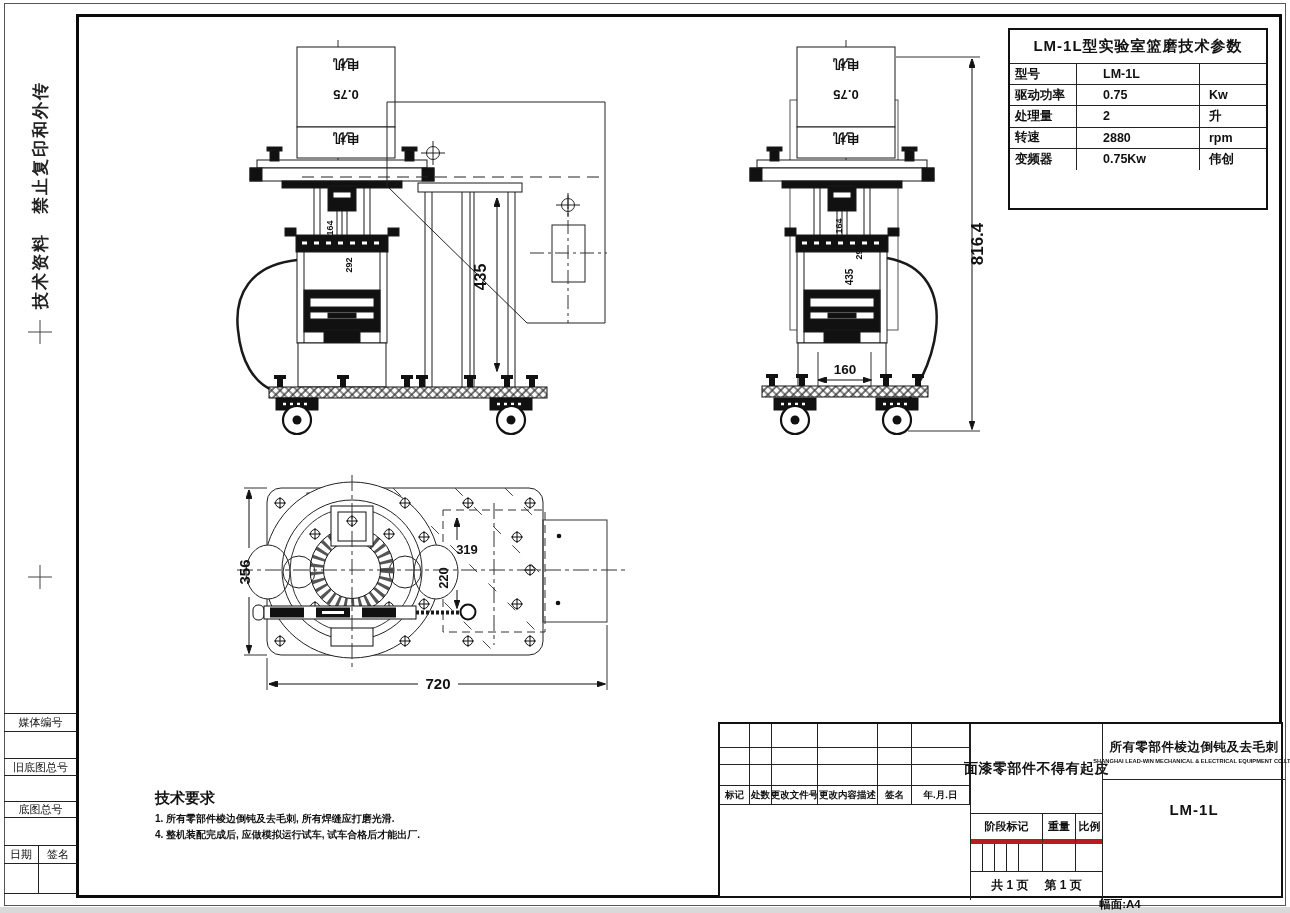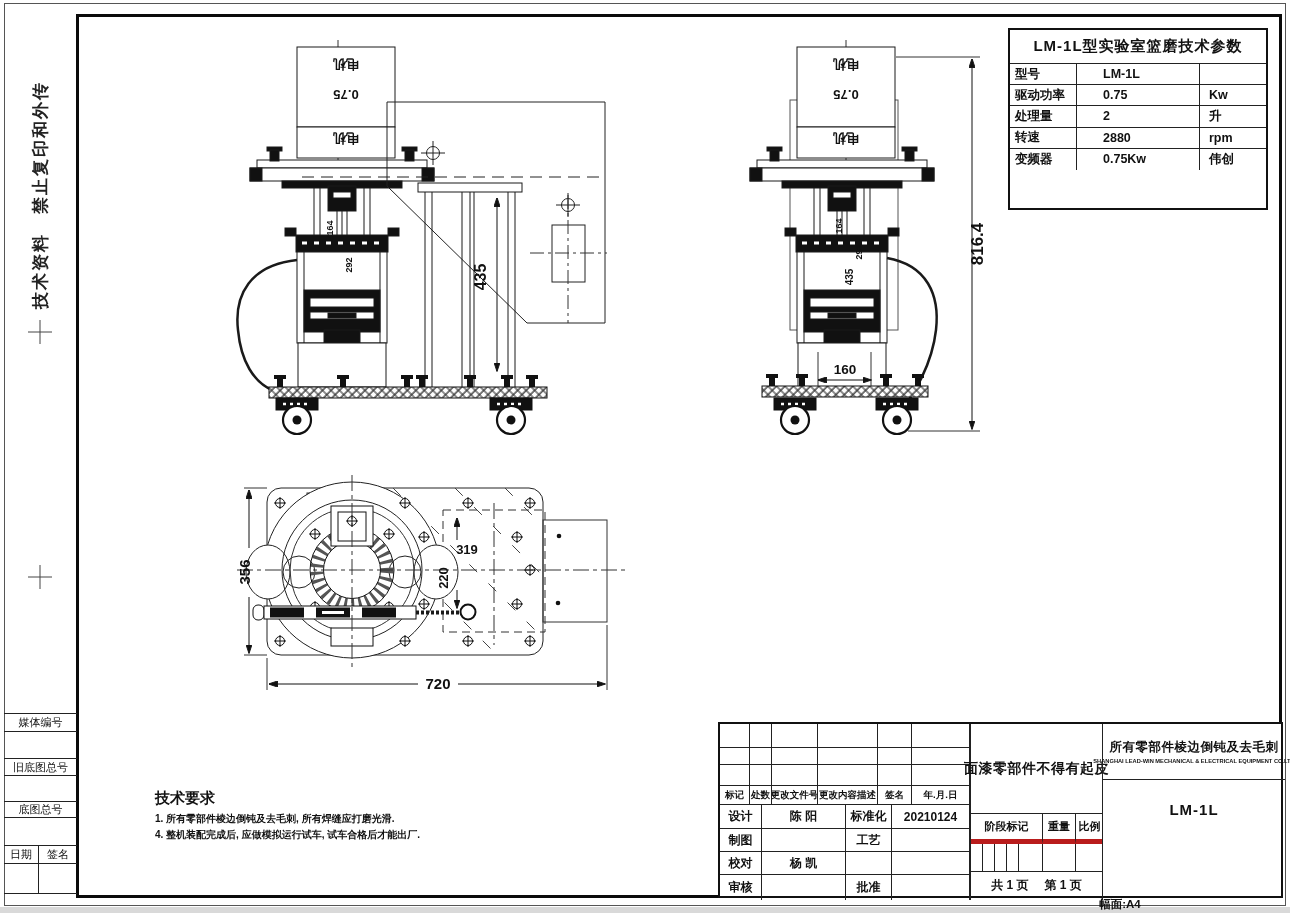--- a/index.html
+++ b/index.html
@@ -376,38 +376,20 @@
       <div></div>
   </div>
   <div class="rev-head">
     <div>标记</div>
     <div>处数</div>
     <div>更改文件号</div>
     <div>更改内容描述</div>
     <div>签名</div>
     <div>年.月.日</div>
   </div>
-  <div class="roles">
-    <div>设计</div>
-    <div>陈 阳</div>
-    <div>标准化</div>
-    <div>20210124</div>
-    <div>制图</div>
-    <div></div>
-    <div>工艺</div>
-    <div></div>
-    <div>校对</div>
-    <div>杨 凯</div>
-    <div></div>
-    <div></div>
-    <div>审核</div>
-    <div></div>
-    <div>批准</div>
-    <div></div>
-  </div>
   <div class="mid">
     <div class="prod">面漆零部件不得有起皮</div>
     <div class="stage-row">
       <div>阶段标记</div>
       <div>重量</div>
       <div>比例</div>
     </div>
     <div class="small-row">
       <div></div>
         <div></div>

